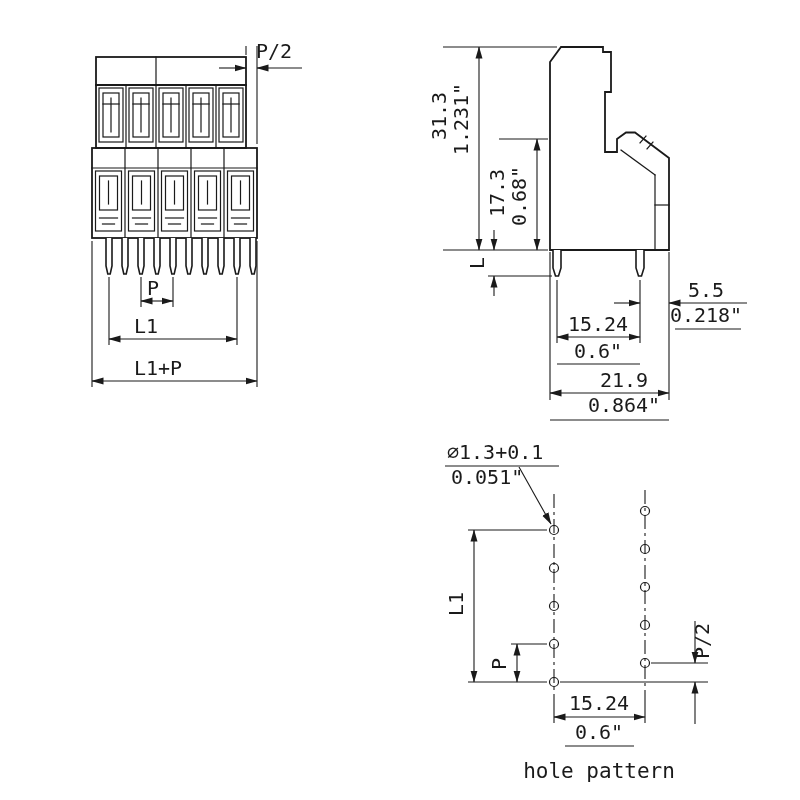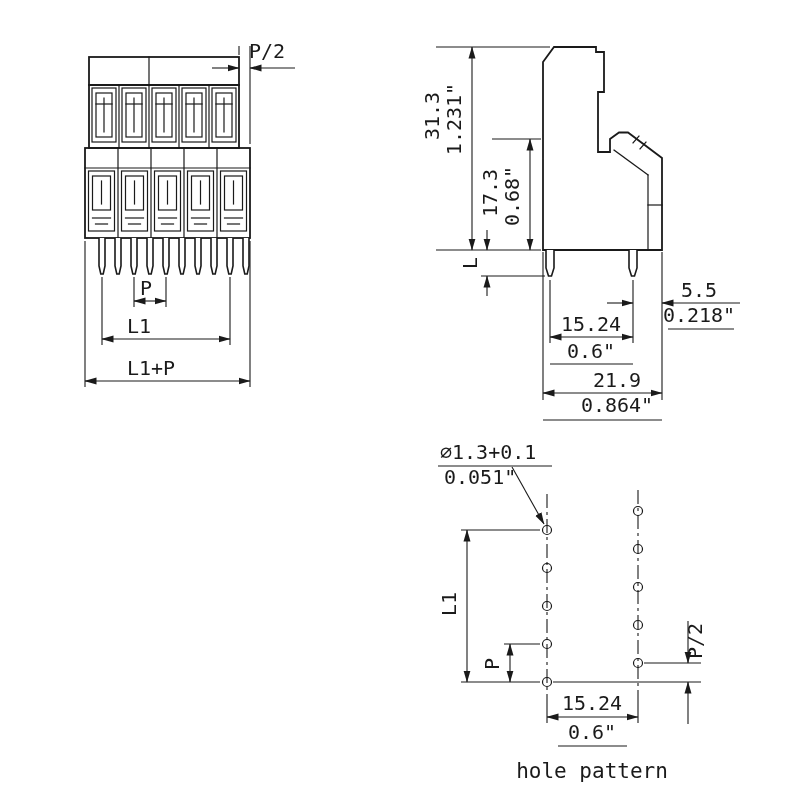--- a/index.html
+++ b/index.html
@@ -1,16 +1,16 @@
 <!DOCTYPE html>
 <html><head>
 <meta charset="utf-8">
 <style>
   html,body{margin:0;padding:0;background:#ffffff;width:800px;height:800px;overflow:hidden;}
-  .frame{width:640px;height:800px;position:relative;background:#ffffff;}
+  .frame{width:640px;height:800px;position:relative;background:#ffffff;padding-left:7px;}
   svg{display:block;}
   text{font-family:"DejaVu Sans Mono","Liberation Mono",monospace;fill:#1a1a1a;font-size:20px;}
   .cap{font-size:21px;}
   .part{fill:none;stroke:#1a1a1a;stroke-width:1.8;stroke-linejoin:miter;stroke-linecap:square;}
   .thin{fill:none;stroke:#1a1a1a;stroke-width:1.2;stroke-linecap:square;}
   .pin{fill:#ffffff;stroke:#1a1a1a;stroke-width:1.6;stroke-linejoin:miter;}
   .dim{fill:none;stroke:#1a1a1a;stroke-width:1.1;stroke-linecap:butt;}
   .cl{fill:none;stroke:#1a1a1a;stroke-width:1.1;stroke-dasharray:14 4 3 4;}
 </style>
 </head>

